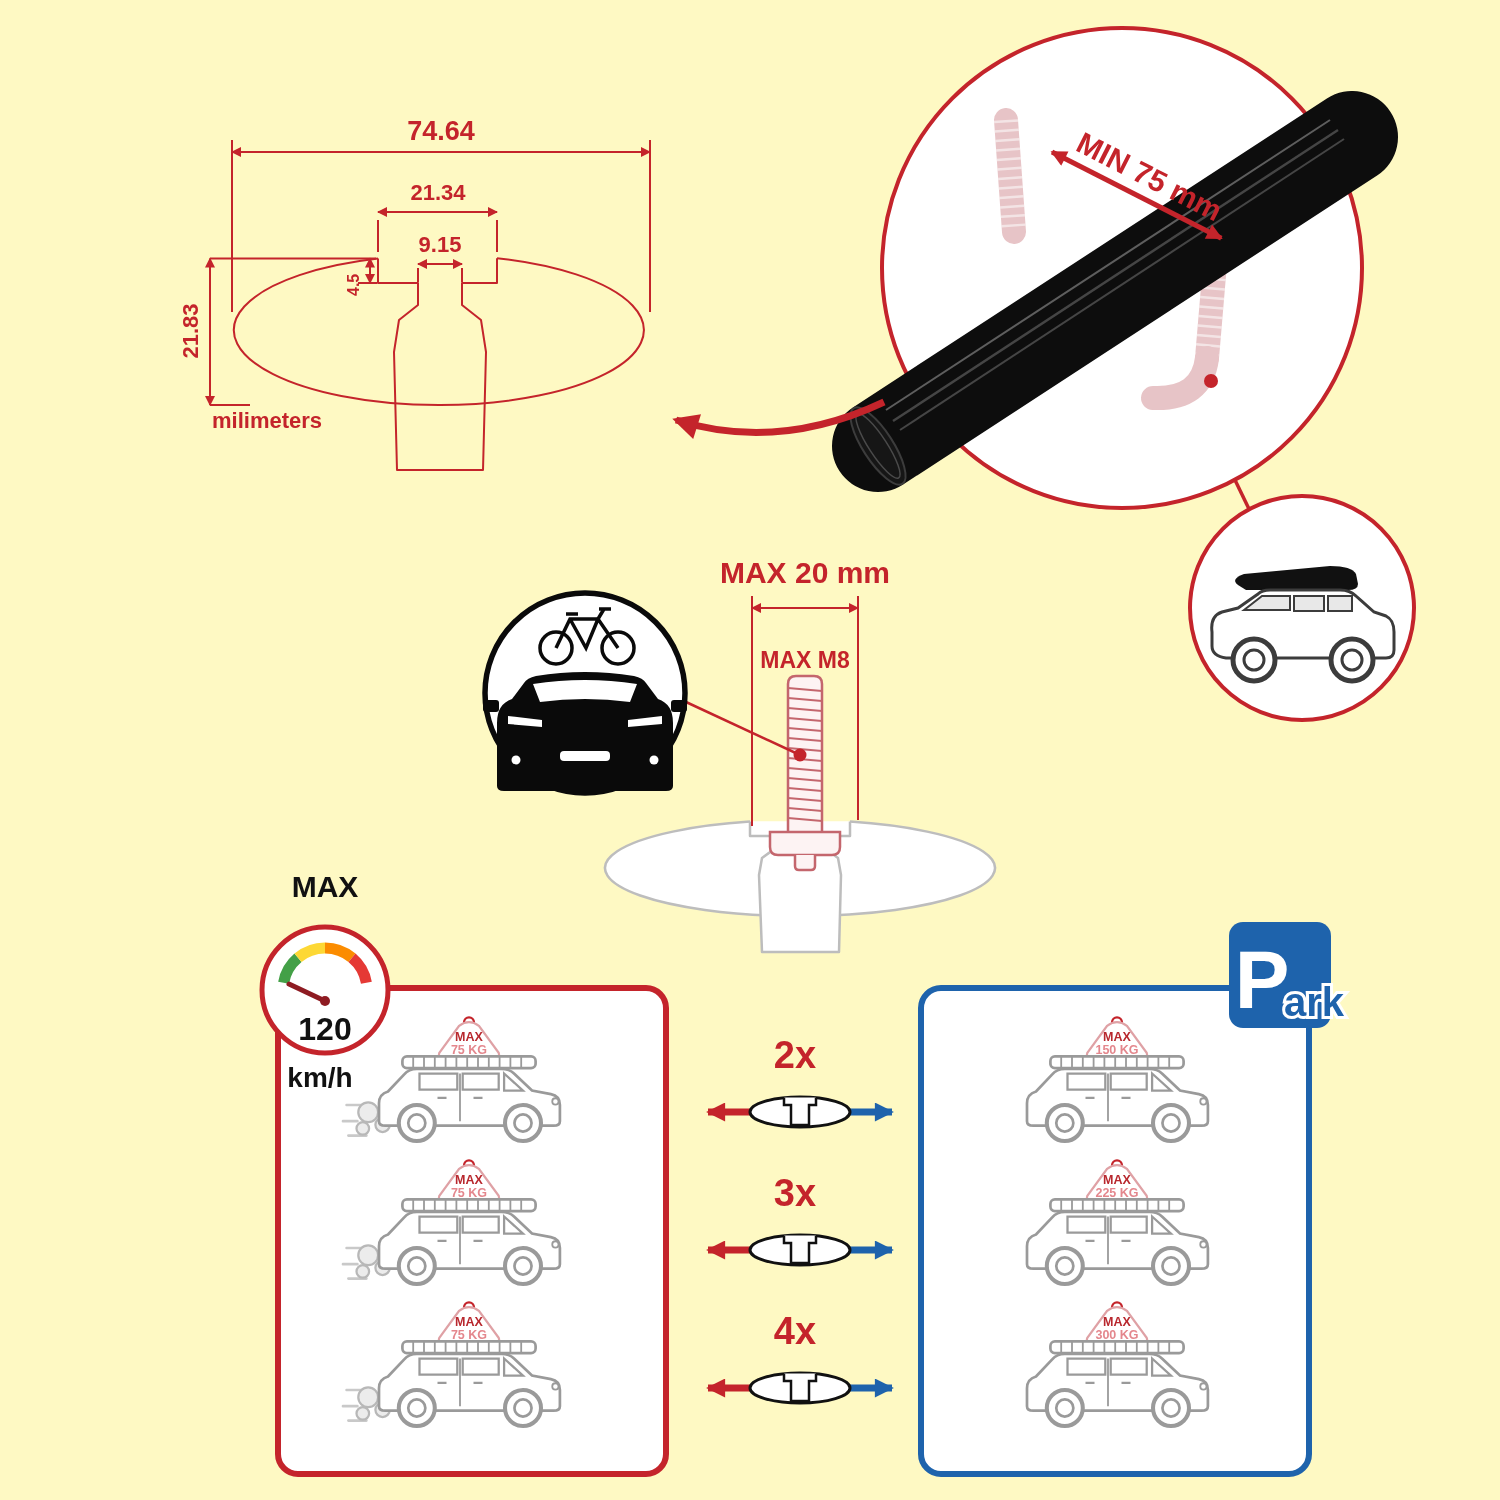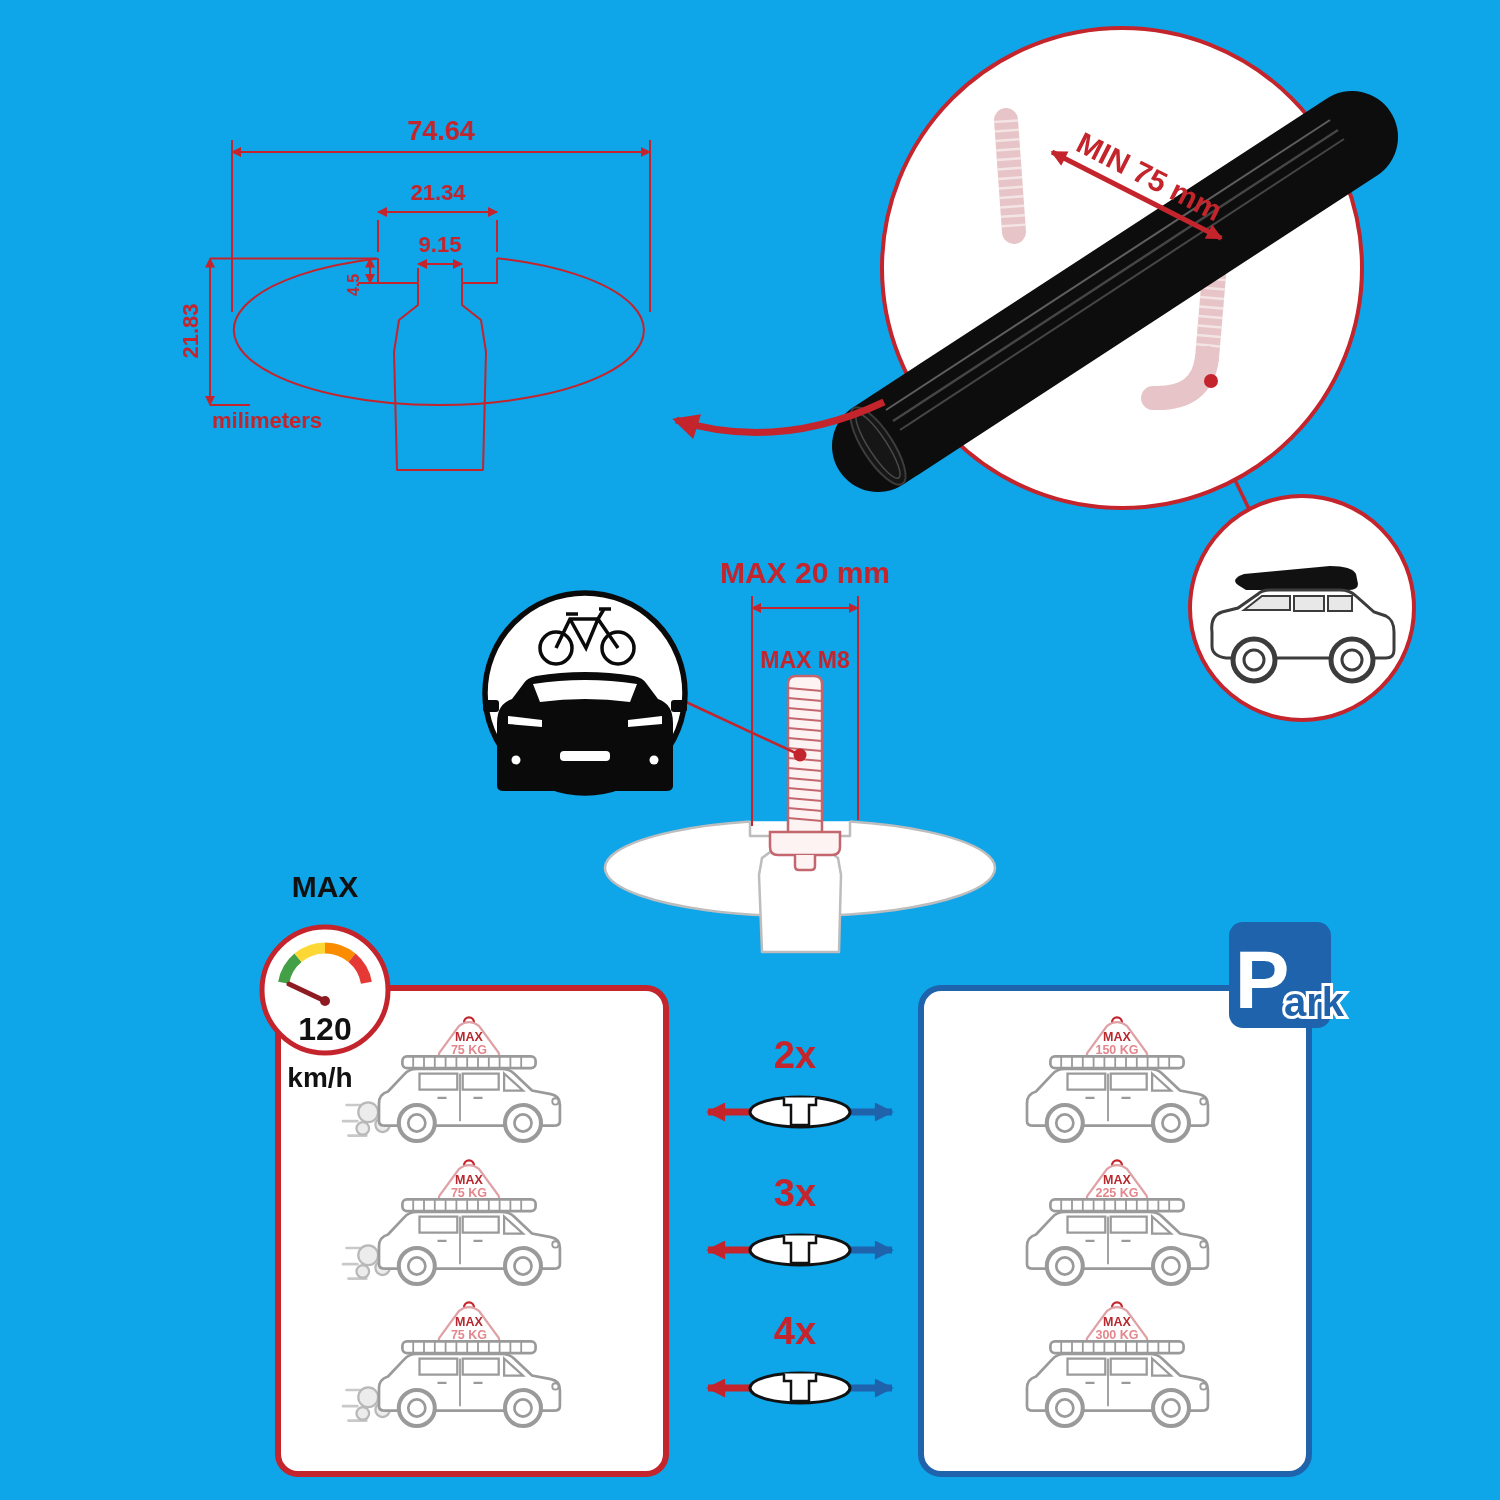--- a/index.html
+++ b/index.html
@@ -1,16 +1,16 @@
 <!DOCTYPE html>
 <html><head>
 <meta charset="utf-8">
 <style>
   html,body{margin:0;padding:0;background:#fff;}
-  .canvas{position:relative;width:1500px;height:1500px;background:#0ea5e9;overflow:hidden;}
+  .canvas{position:relative;width:1500px;height:1500px;background:#fef9c3;overflow:hidden;}
   svg{display:block;}
   text{font-family:"Liberation Sans", sans-serif;}
   .t-red{fill:#c4242b;font-weight:700;}
   .t-black{fill:#111;font-weight:700;}
   .t-pink{fill:#e4878d;font-weight:700;}
   .t-darkred{fill:#b8282e;font-weight:700;}
   .t-white{fill:#ffffff;font-weight:700;}
   .t-blue{fill:#1e63ac;font-weight:700;}
   .dim{stroke:#c4242b;stroke-width:2;fill:none;}
 </style>

